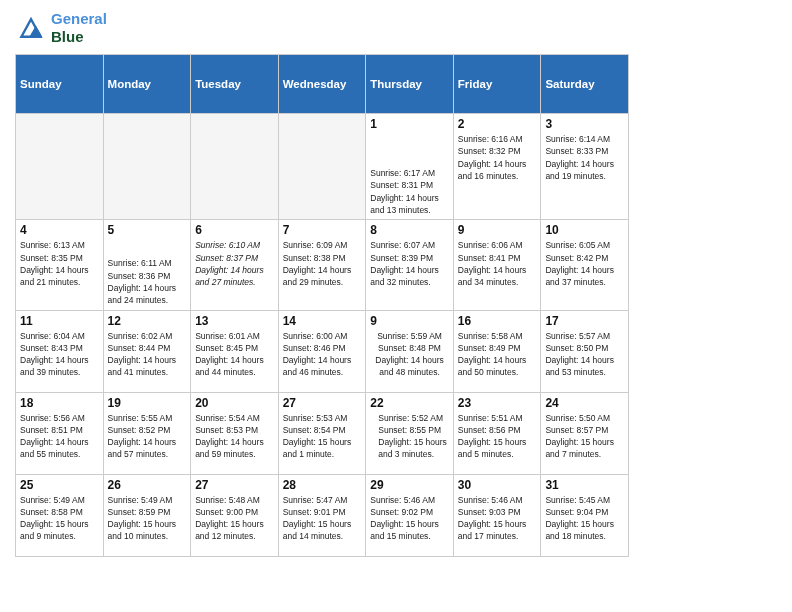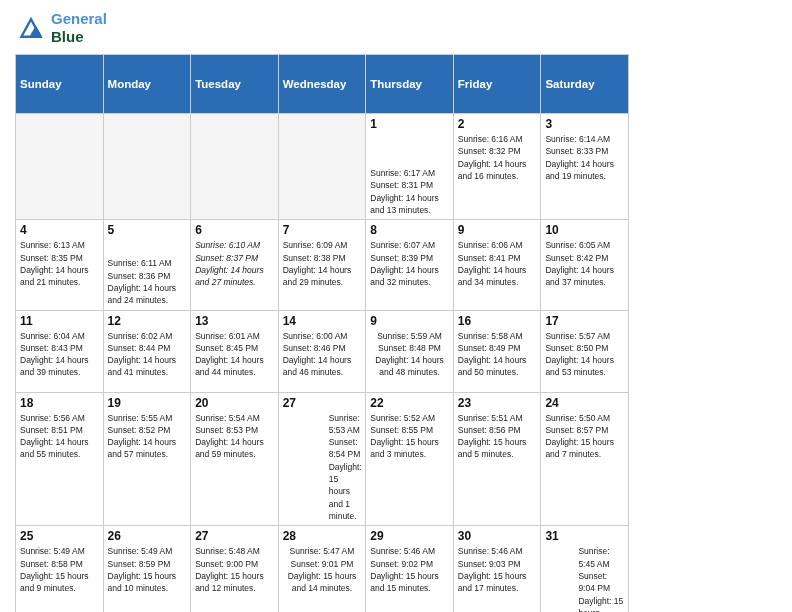--- a/index.html
+++ b/index.html
@@ -270,28 +270,28 @@
           </td>
           <td>
             <span class="day-num">20</span>
             <div class="day-info" style="white-space: pre-line;">Sunrise: 5:54 AM
 Sunset: 8:53 PM
 Daylight: 14 hours
 and 59 minutes.</div>
           </td>
           <td>
             <span class="day-num">27</span>
-            <div class="day-info" style="white-space: pre-line; margin-left: 46px;">Sunrise: 5:53 AM
+            <div class="day-info" style="white-space: pre-line;">Sunrise: 5:53 AM
 Sunset: 8:54 PM
 Daylight: 15 hours
 and 1 minute.</div>
           </td>
           <td>
             <span class="day-num">22</span>
-            <div class="day-info" style="white-space: pre-line;">Sunrise: 5:52 AM
+            <div class="day-info" style="white-space: pre-line; margin-left: 8px;">Sunrise: 5:52 AM
 Sunset: 8:55 PM
 Daylight: 15 hours
 and 3 minutes.</div>
           </td>
           <td>
             <span class="day-num">23</span>
             <div class="day-info" style="white-space: pre-line;">Sunrise: 5:51 AM
 Sunset: 8:56 PM
 Daylight: 15 hours
 and 5 minutes.</div>
@@ -321,42 +321,42 @@
           </td>
           <td>
             <span class="day-num">27</span>
             <div class="day-info" style="white-space: pre-line;">Sunrise: 5:48 AM
 Sunset: 9:00 PM
 Daylight: 15 hours
 and 12 minutes.</div>
           </td>
           <td>
             <span class="day-num">28</span>
-            <div class="day-info" style="white-space: pre-line; text-align: center;">Sunrise: 5:47 AM
+            <div class="day-info" style="white-space: pre-line;">Sunrise: 5:47 AM
 Sunset: 9:01 PM
 Daylight: 15 hours
 and 14 minutes.</div>
           </td>
           <td>
             <span class="day-num">29</span>
             <div class="day-info" style="white-space: pre-line;">Sunrise: 5:46 AM
 Sunset: 9:02 PM
 Daylight: 15 hours
 and 15 minutes.</div>
           </td>
           <td>
             <span class="day-num">30</span>
             <div class="day-info" style="white-space: pre-line;">Sunrise: 5:46 AM
 Sunset: 9:03 PM
 Daylight: 15 hours
 and 17 minutes.</div>
           </td>
           <td>
             <span class="day-num">31</span>
-            <div class="day-info" style="white-space: pre-line; margin-left: 33px;">Sunrise: 5:45 AM
+            <div class="day-info" style="white-space: pre-line;">Sunrise: 5:45 AM
 Sunset: 9:04 PM
 Daylight: 15 hours
 and 18 minutes.</div>
           </td>
         </tr>
       </tbody>
   </table>
 </div>
 
 </body></html>

